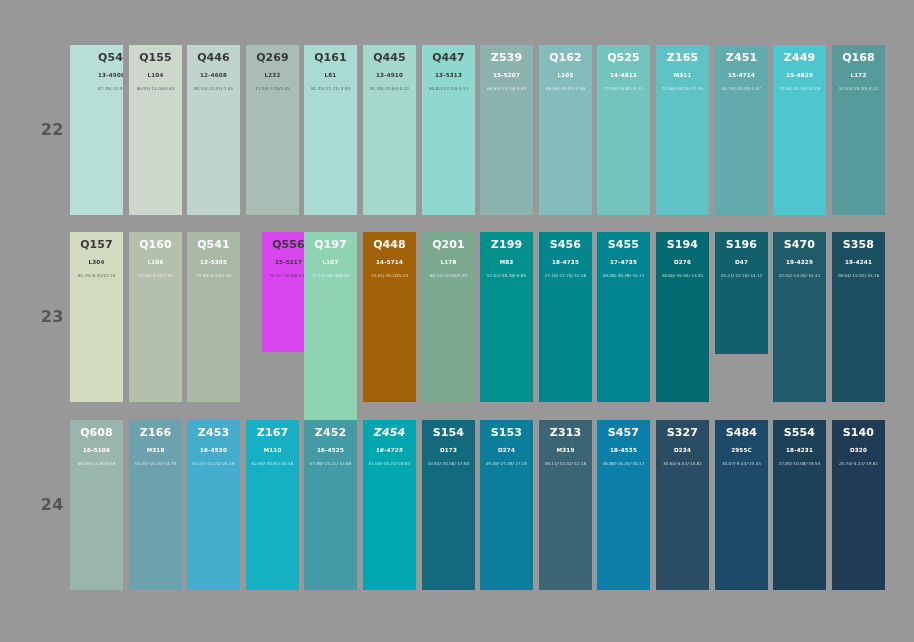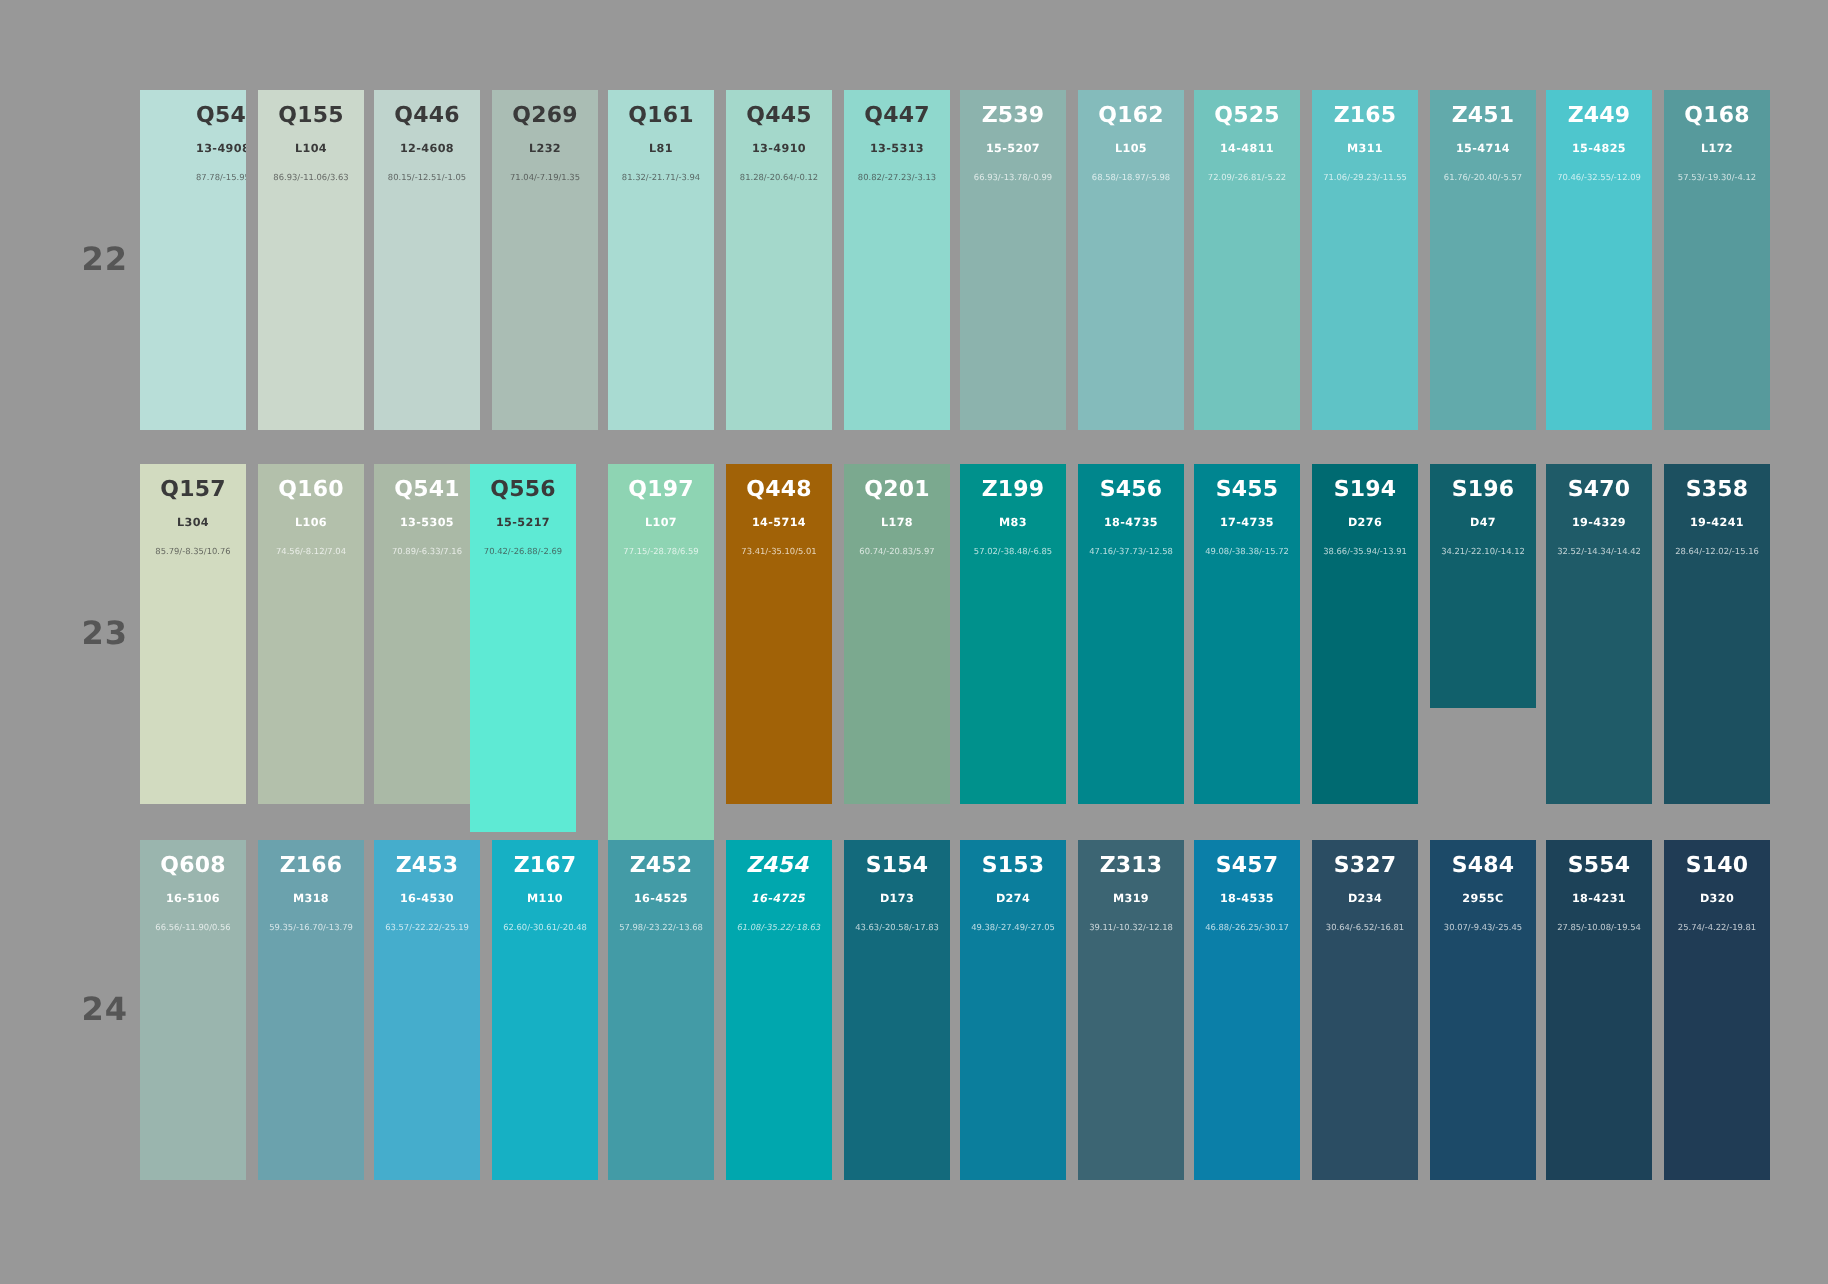--- a/index.html
+++ b/index.html
@@ -146,21 +146,21 @@
       <div class="swatch light-text" style="left: 129px; height: 170px; background: rgb(179, 192, 171);">
         <div class="sw-name">Q160</div>
         <div class="sw-code">L106</div>
         <div class="sw-lab">74.56/-8.12/7.04</div>
       </div>
       <div class="swatch light-text" style="left: 187px; height: 170px; background: rgb(170, 185, 166);">
         <div class="sw-name">Q541</div>
         <div class="sw-code">13-5305</div>
         <div class="sw-lab">70.89/-6.33/7.16</div>
       </div>
-      <div class="swatch dark-text" style="left: 235px; height: 184px; background: #5eead4;">
+      <div class="swatch dark-text" style="left: 262px; height: 120px; background: #d946ef;">
         <div class="sw-name">Q556</div>
         <div class="sw-code">15-5217</div>
         <div class="sw-lab">70.42/-26.88/-2.69</div>
       </div>
       <div class="swatch light-text" style="left: 304px; height: 198px; background: rgb(142, 212, 179);">
         <div class="sw-name">Q197</div>
         <div class="sw-code">L107</div>
         <div class="sw-lab">77.15/-28.78/6.59</div>
       </div>
       <div class="swatch light-text" style="left: 363px; height: 170px; background: #a16207;">

